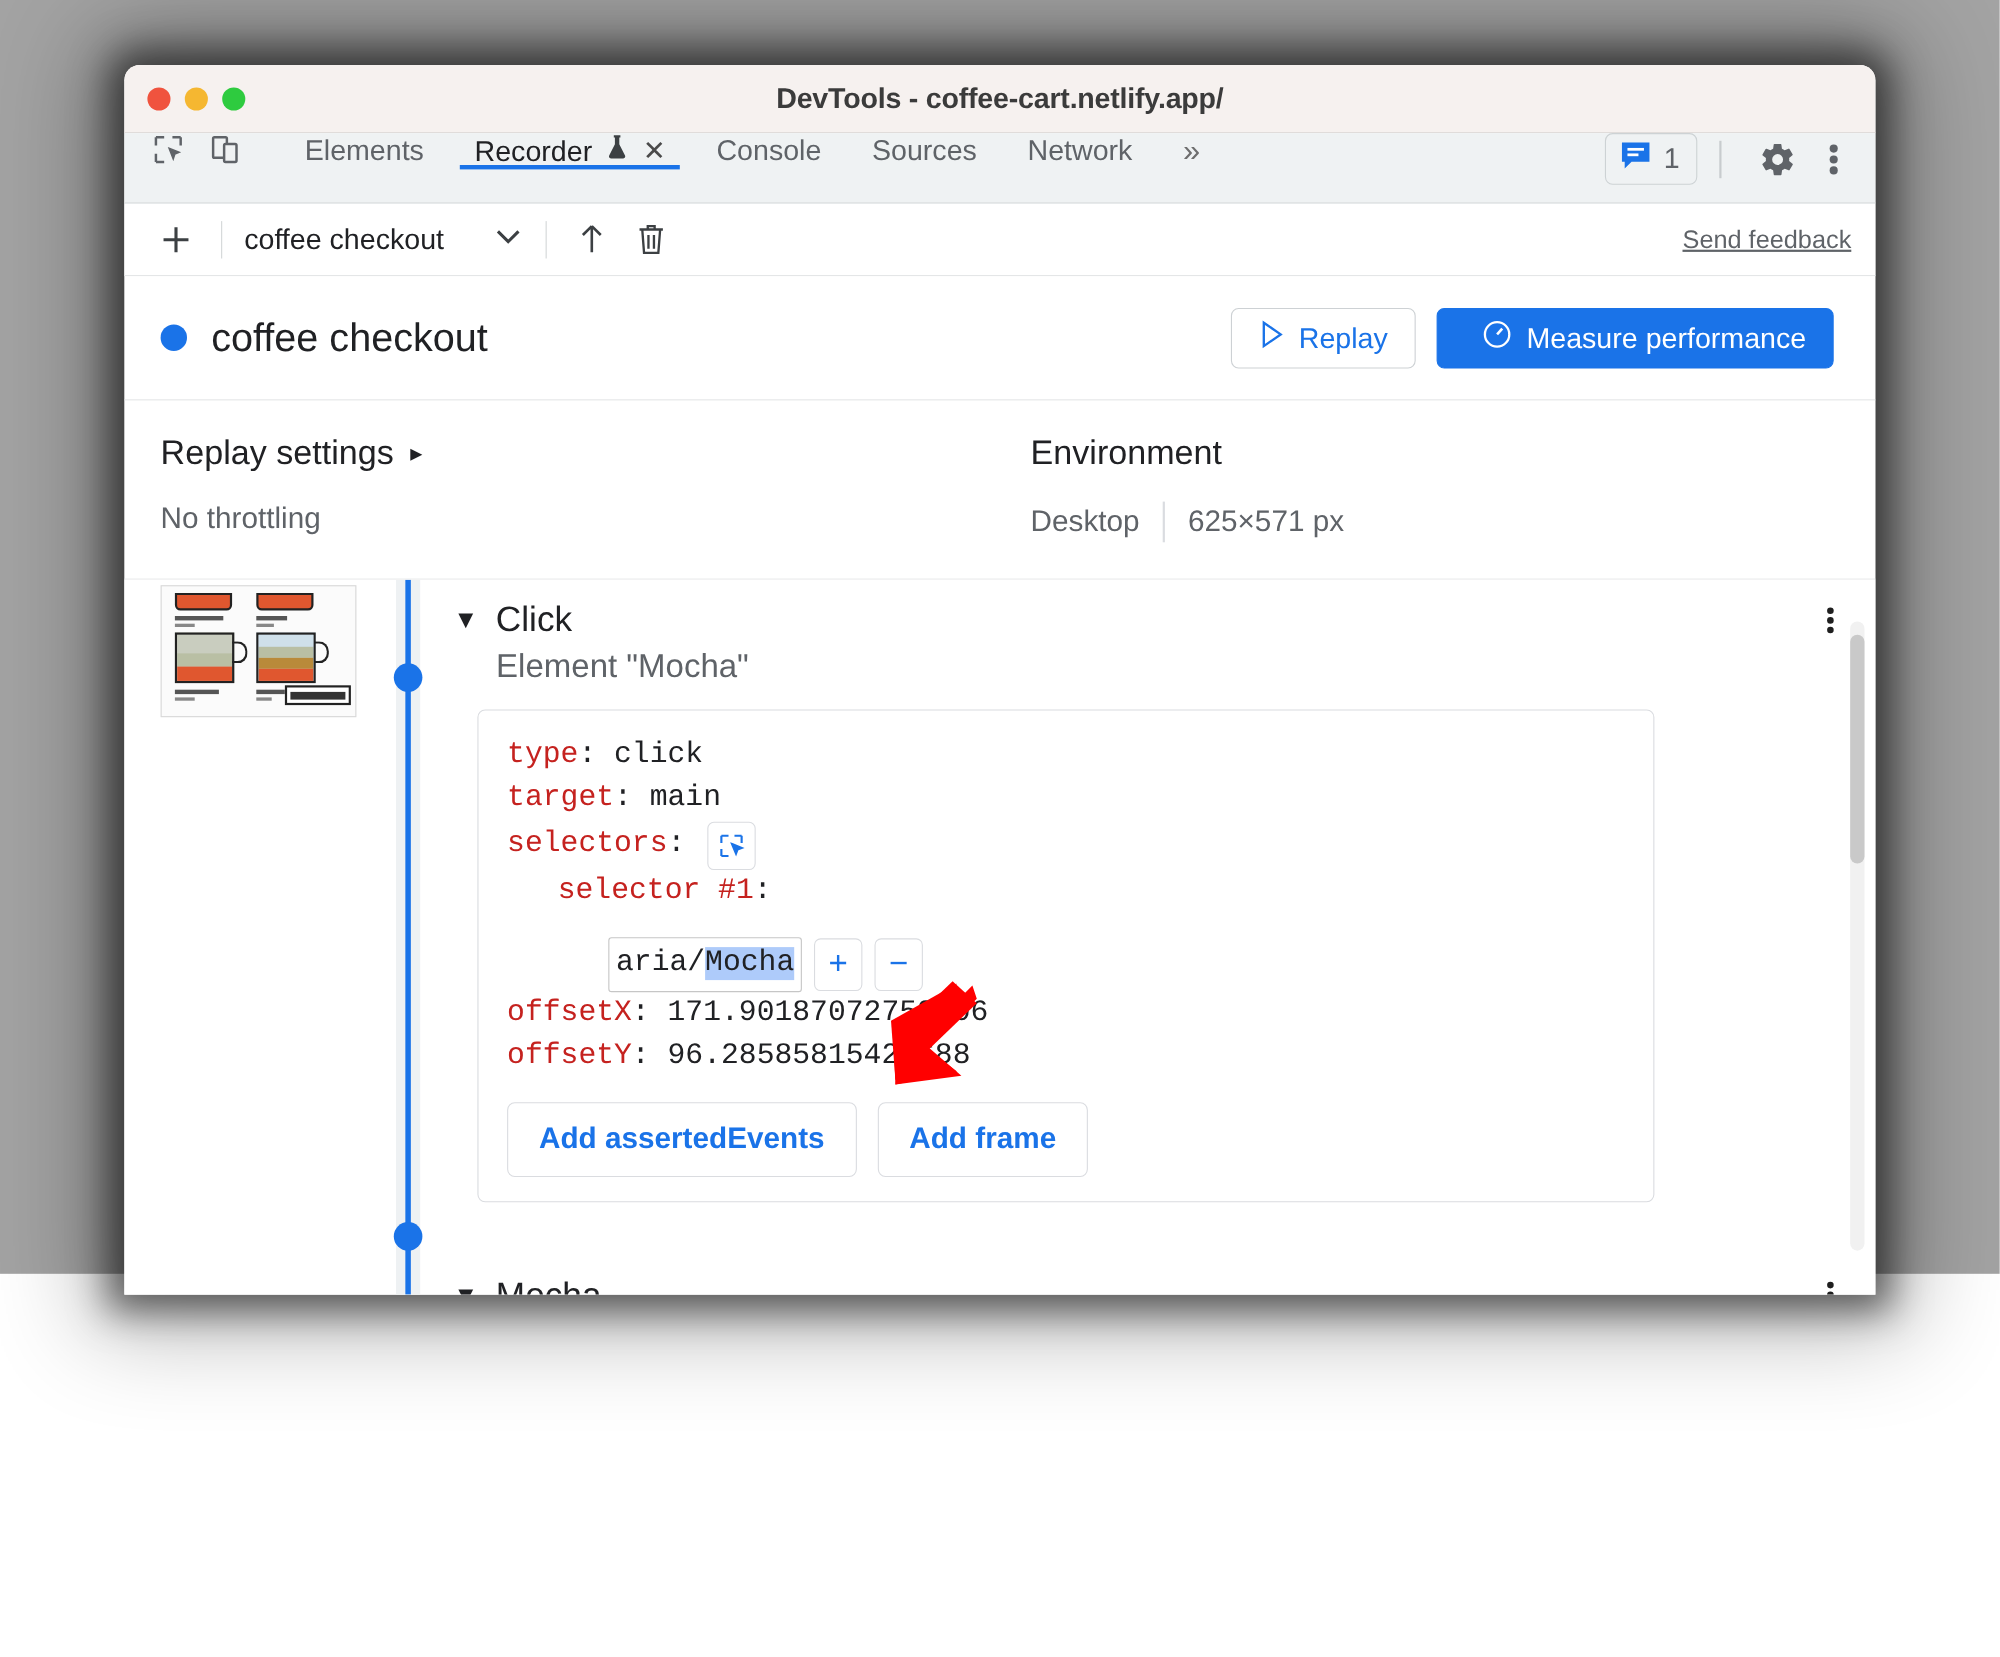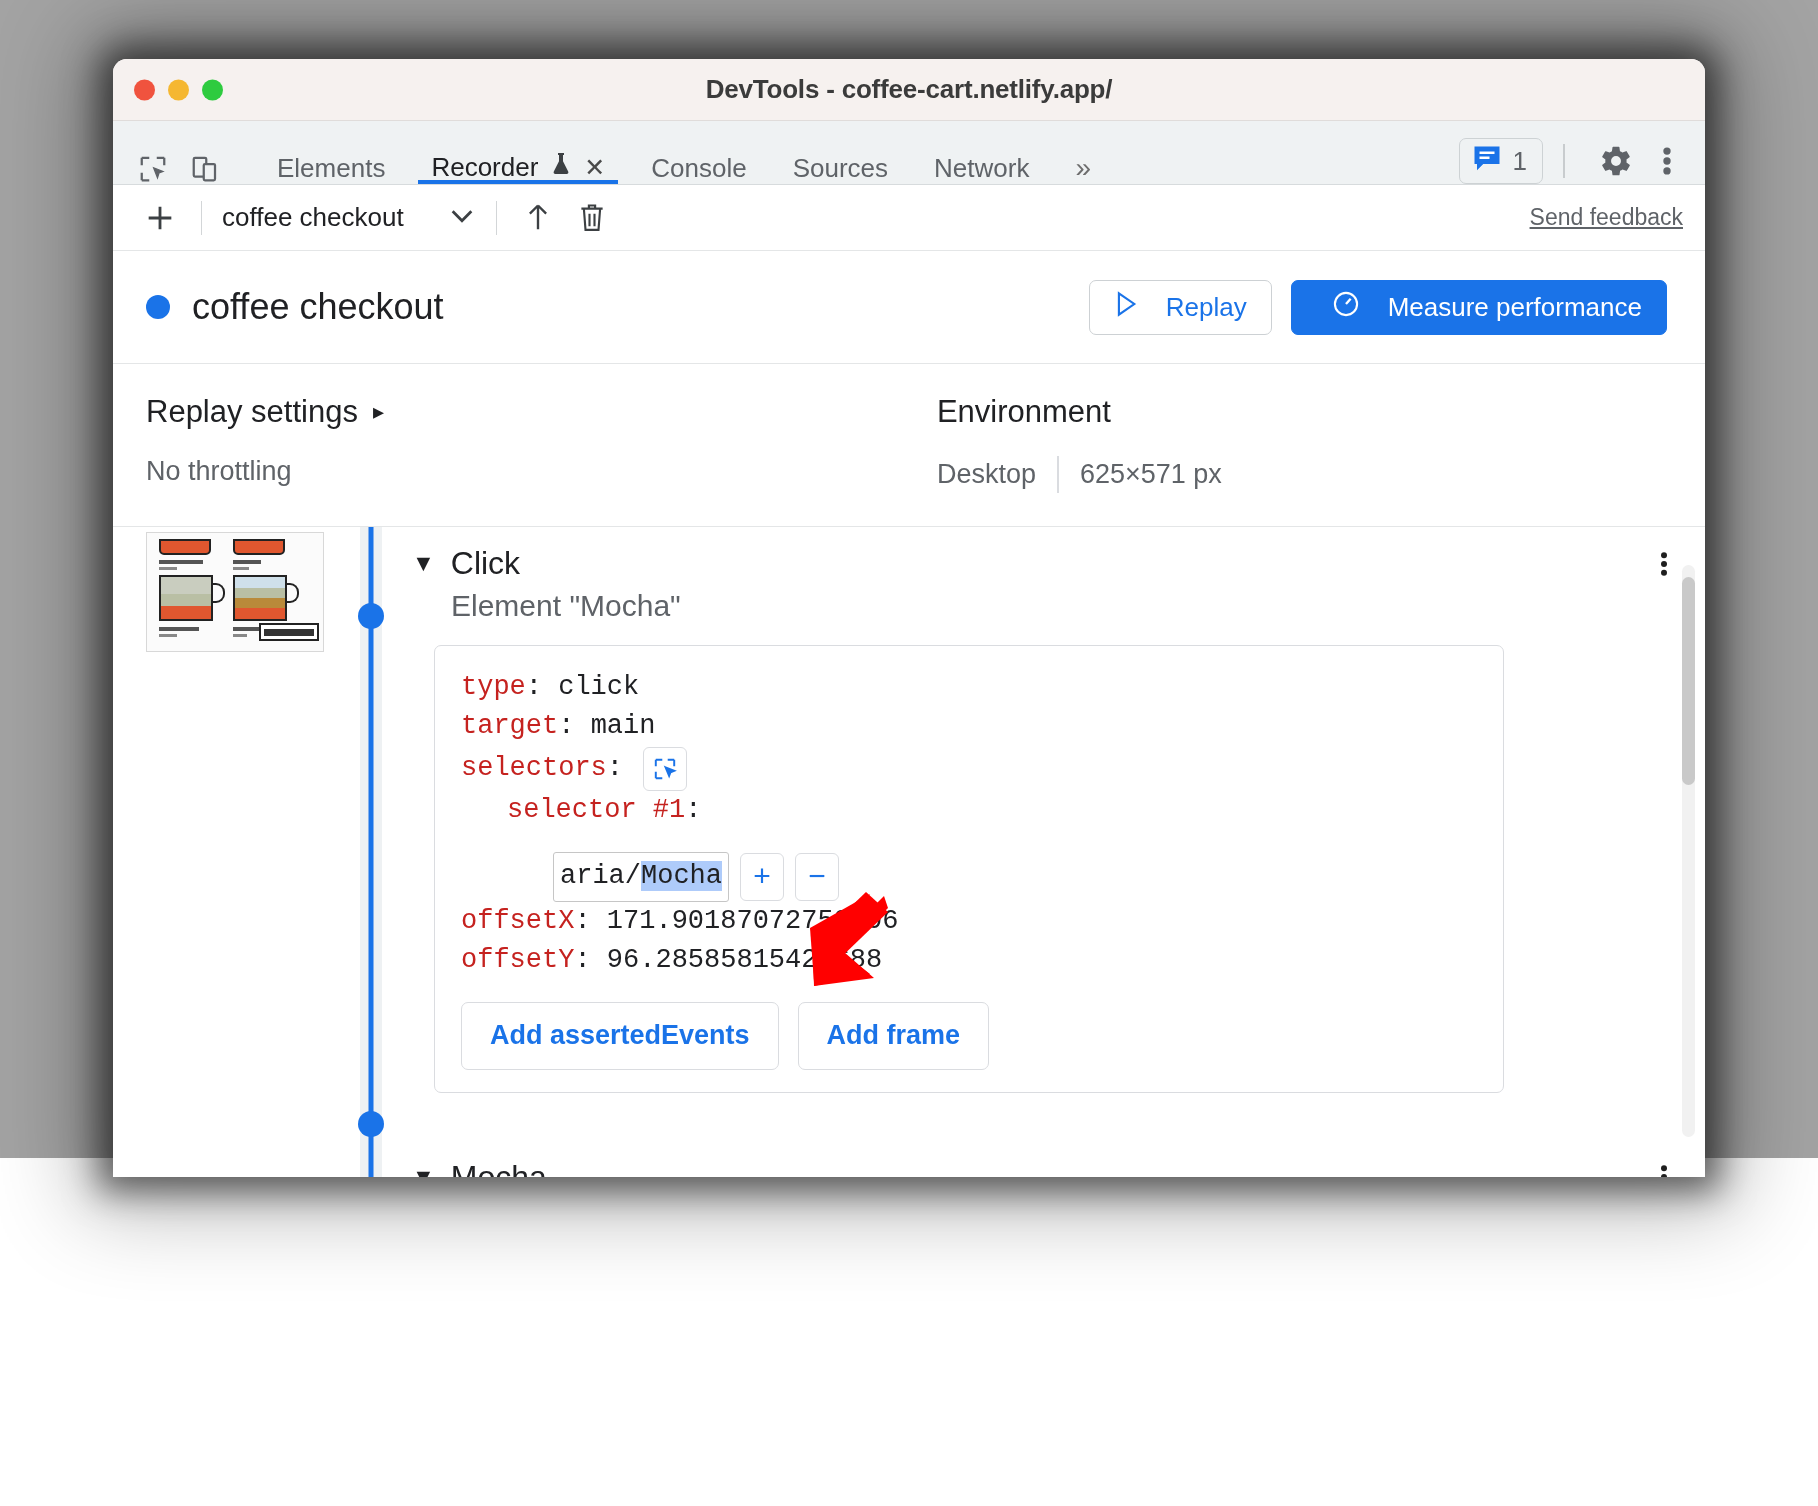--- a/index.html
+++ b/index.html
@@ -47,21 +47,21 @@
     font-size: 26px; font-weight: bold; color: #3b3b3b;
     letter-spacing: -0.2px;
   }
 
   
   .tabbar {
     position: relative;
     height: 64px;
     background: #eff2f3;
     border-bottom: 1px solid #d7dbdd;
-    display: flex; align-items: flex-end;
+    display: flex; align-items: flex-start;
     padding-left: 14px;
   }
   .tb-icon {
     width: 52px; display: flex; align-items: center; justify-content: center;
     cursor: pointer;
   }
   .tb-sep {
     width: 1px; background: #c8ccce;
     margin: 16px 12px 16px 10px;
   }
@@ -125,21 +125,21 @@
     height: 113px;
     border-bottom: 1px solid #e4e6e7;
     display: flex; align-items: center;
     padding: 0 38px 0 33px;
   }
   .rec-title-wrap { display: flex; align-items: center; gap: 22px; }
   .rec-bullet { width: 24px; height: 24px; border-radius: 50%; background: #1a73e8; }
   .rec-title { font-size: 36px; color: #202124; }
   .header-actions { margin-left: auto; display: flex; align-items: center; gap: 19px; }
   .btn {
-    display: flex; align-items: center; gap: 28px;
+    display: flex; align-items: center; gap: 13px;
     height: 55px; padding: 0 24px;
     border-radius: 7px; font-size: 26px;
     cursor: pointer; white-space: nowrap;
   }
   .btn-outline { background: #fff; border: 1px solid #cdd1d4; color: #1a73e8; }
   .btn-primary { background: #1a73e8; border: 1px solid #1a73e8; color: #ffffff; padding-left: 40px; }
 
   
   .settings-row {
     height: 163px;

